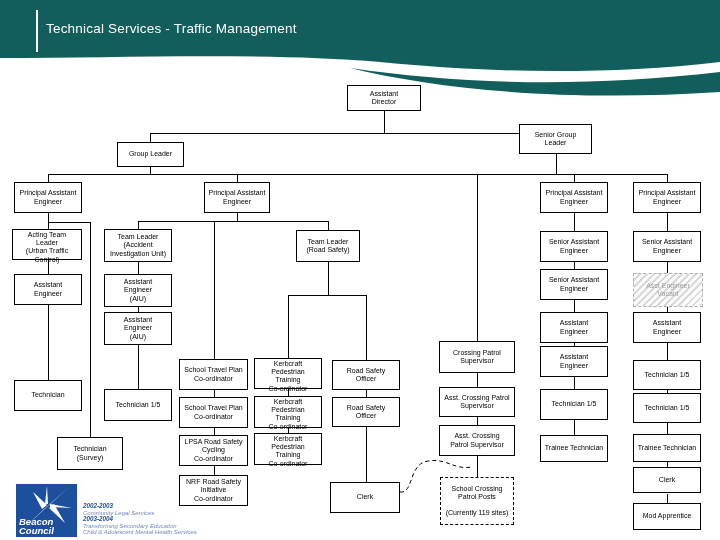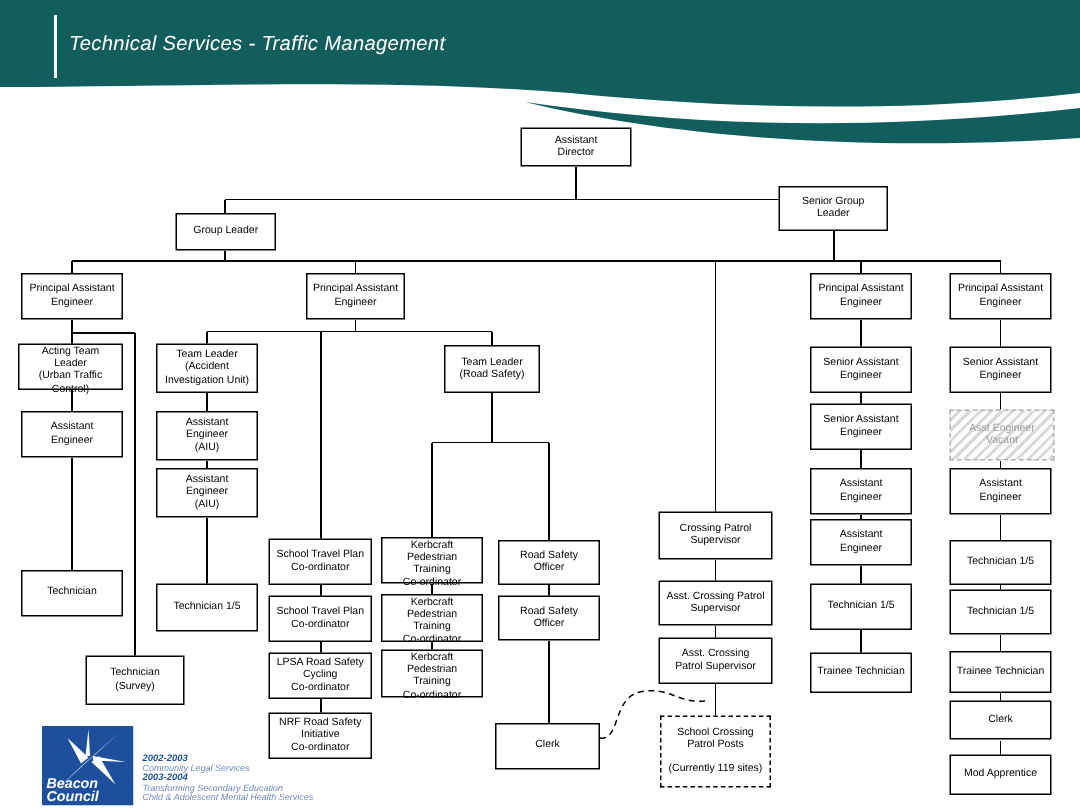--- a/index.html
+++ b/index.html
@@ -1,20 +1,20 @@
 <!DOCTYPE html>
 <html><head>
 <meta charset="utf-8">
 <style>
   html,body{margin:0;padding:0;background:#fff;}
   #slide{position:relative;width:720px;height:540px;background:#fff;overflow:hidden;
          font-family:"Liberation Sans",sans-serif;}
 
   
-  .header{position:absolute;top:0;left:0;width:720px;height:100px;font-style:italic;}
+  .header{position:absolute;top:0;left:0;width:720px;height:100px;}
   .header-bg{position:absolute;top:0;left:0;}
   .header-rule{position:absolute;left:36px;top:10px;width:2px;height:42px;background:#fff;}
   .header-title{position:absolute;left:46px;top:21px;font-size:13.5px;color:#fff;letter-spacing:.2px;}
   .wirral-logo{position:absolute;left:446px;top:8px;width:270px;height:50px;}
   .pinwheel{position:absolute;left:2px;top:5px;width:42px;height:42px;border-radius:50%;
             background:repeating-conic-gradient(from -8deg,#fff 0deg 19deg,rgba(0,0,0,0) 19deg 33deg);}
   .pinwheel-spike{position:absolute;left:-2px;top:-1px;width:20px;height:20px;
             background:#fff;clip-path:polygon(0 55%,45% 0,70% 65%,25% 100%);}
   .wirral-text{position:absolute;left:50px;top:1px;font-size:40px;font-weight:bold;color:#fff;
             letter-spacing:1px;transform:scaleX(1.08);transform-origin:left;}
@@ -25,21 +25,21 @@
   .node{position:absolute;box-sizing:border-box;border:1px solid #000;background:#fff;
         display:flex;flex-direction:column;justify-content:center;align-items:center;
         text-align:center;font-size:7px;line-height:8.2px;color:#000;white-space:pre-line;
         overflow:visible;}
   .node.overflow-top{justify-content:flex-start;padding-top:1px;}
   .node.dashed{border:1.4px dashed #000;background:#fff;}
   .node.hatched{border:1px dashed #b0b0b0;color:#9a9a9a;
         background:repeating-linear-gradient(135deg,#fdfdfd 0 3px,#d9d9d9 3px 5px);}
 
   
-  .beacon{position:absolute;left:28px;top:484px;width:230px;height:55px;}
+  .beacon{position:absolute;left:16px;top:484px;width:230px;height:55px;}
   .beacon-rows{position:absolute;left:67px;top:19px;font-style:italic;}
   .beacon-row{font-size:6px;line-height:6.6px;color:#7388c2;white-space:nowrap;}
   .beacon-row.bold{font-weight:bold;color:#1d4f9c;font-size:6.3px;}
 </style>
 </head>
 <body>
 
 <div id="slide">
 
   <div class="header">

